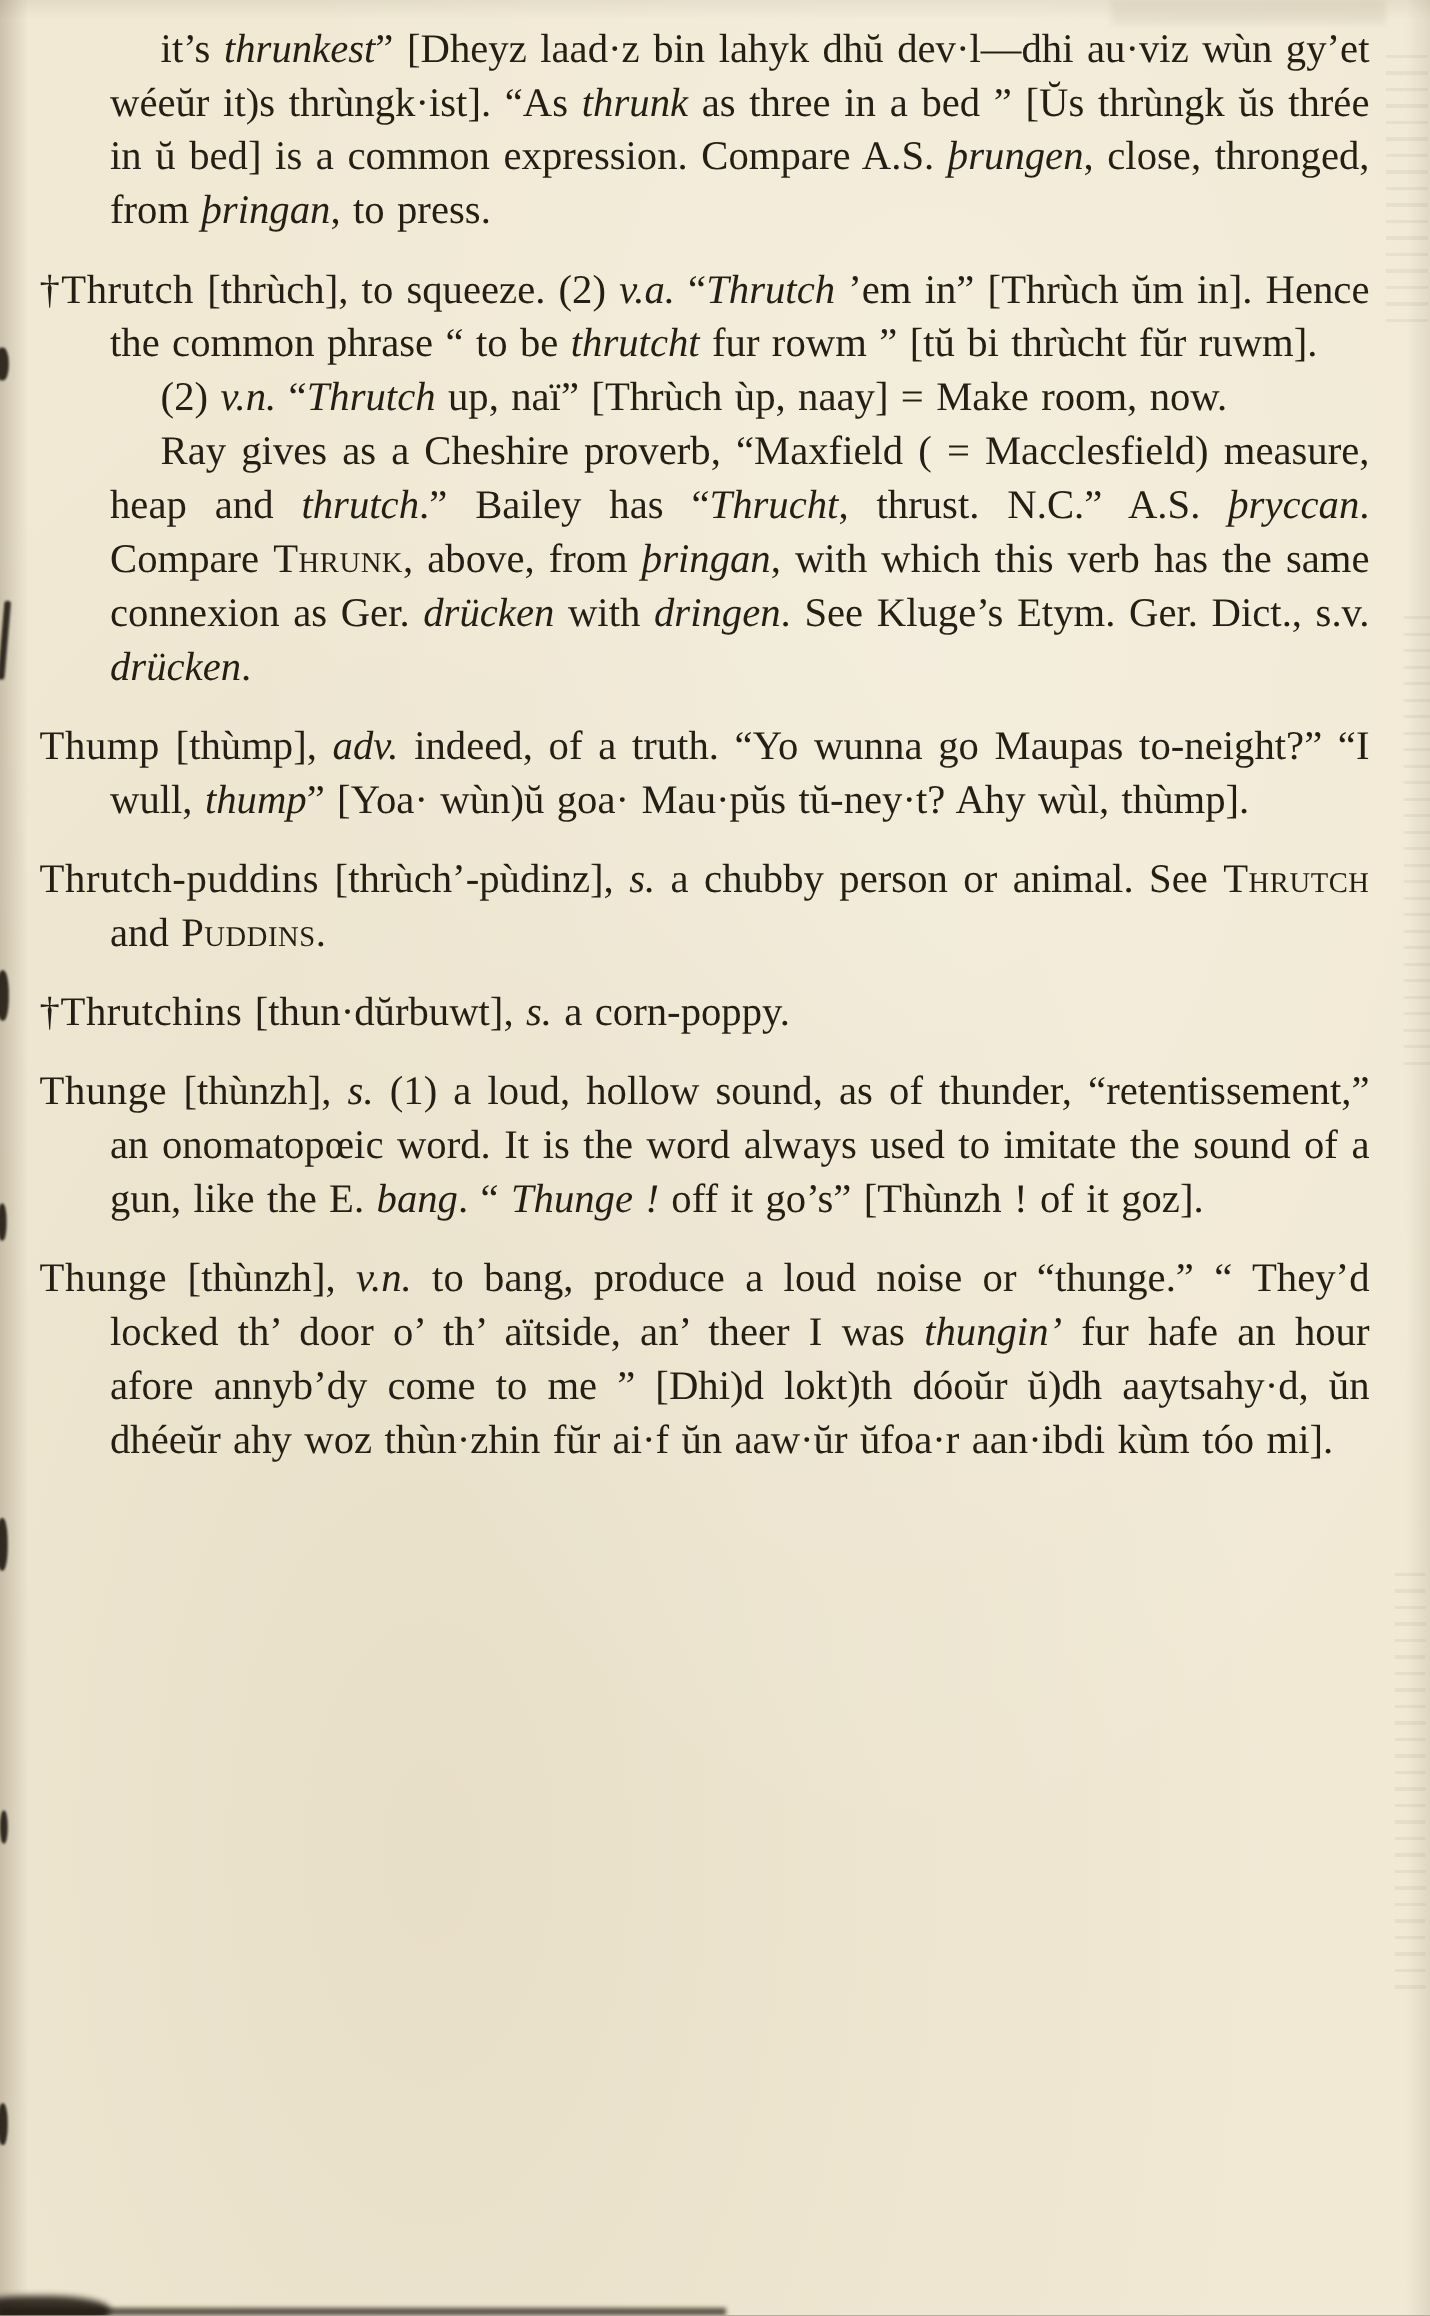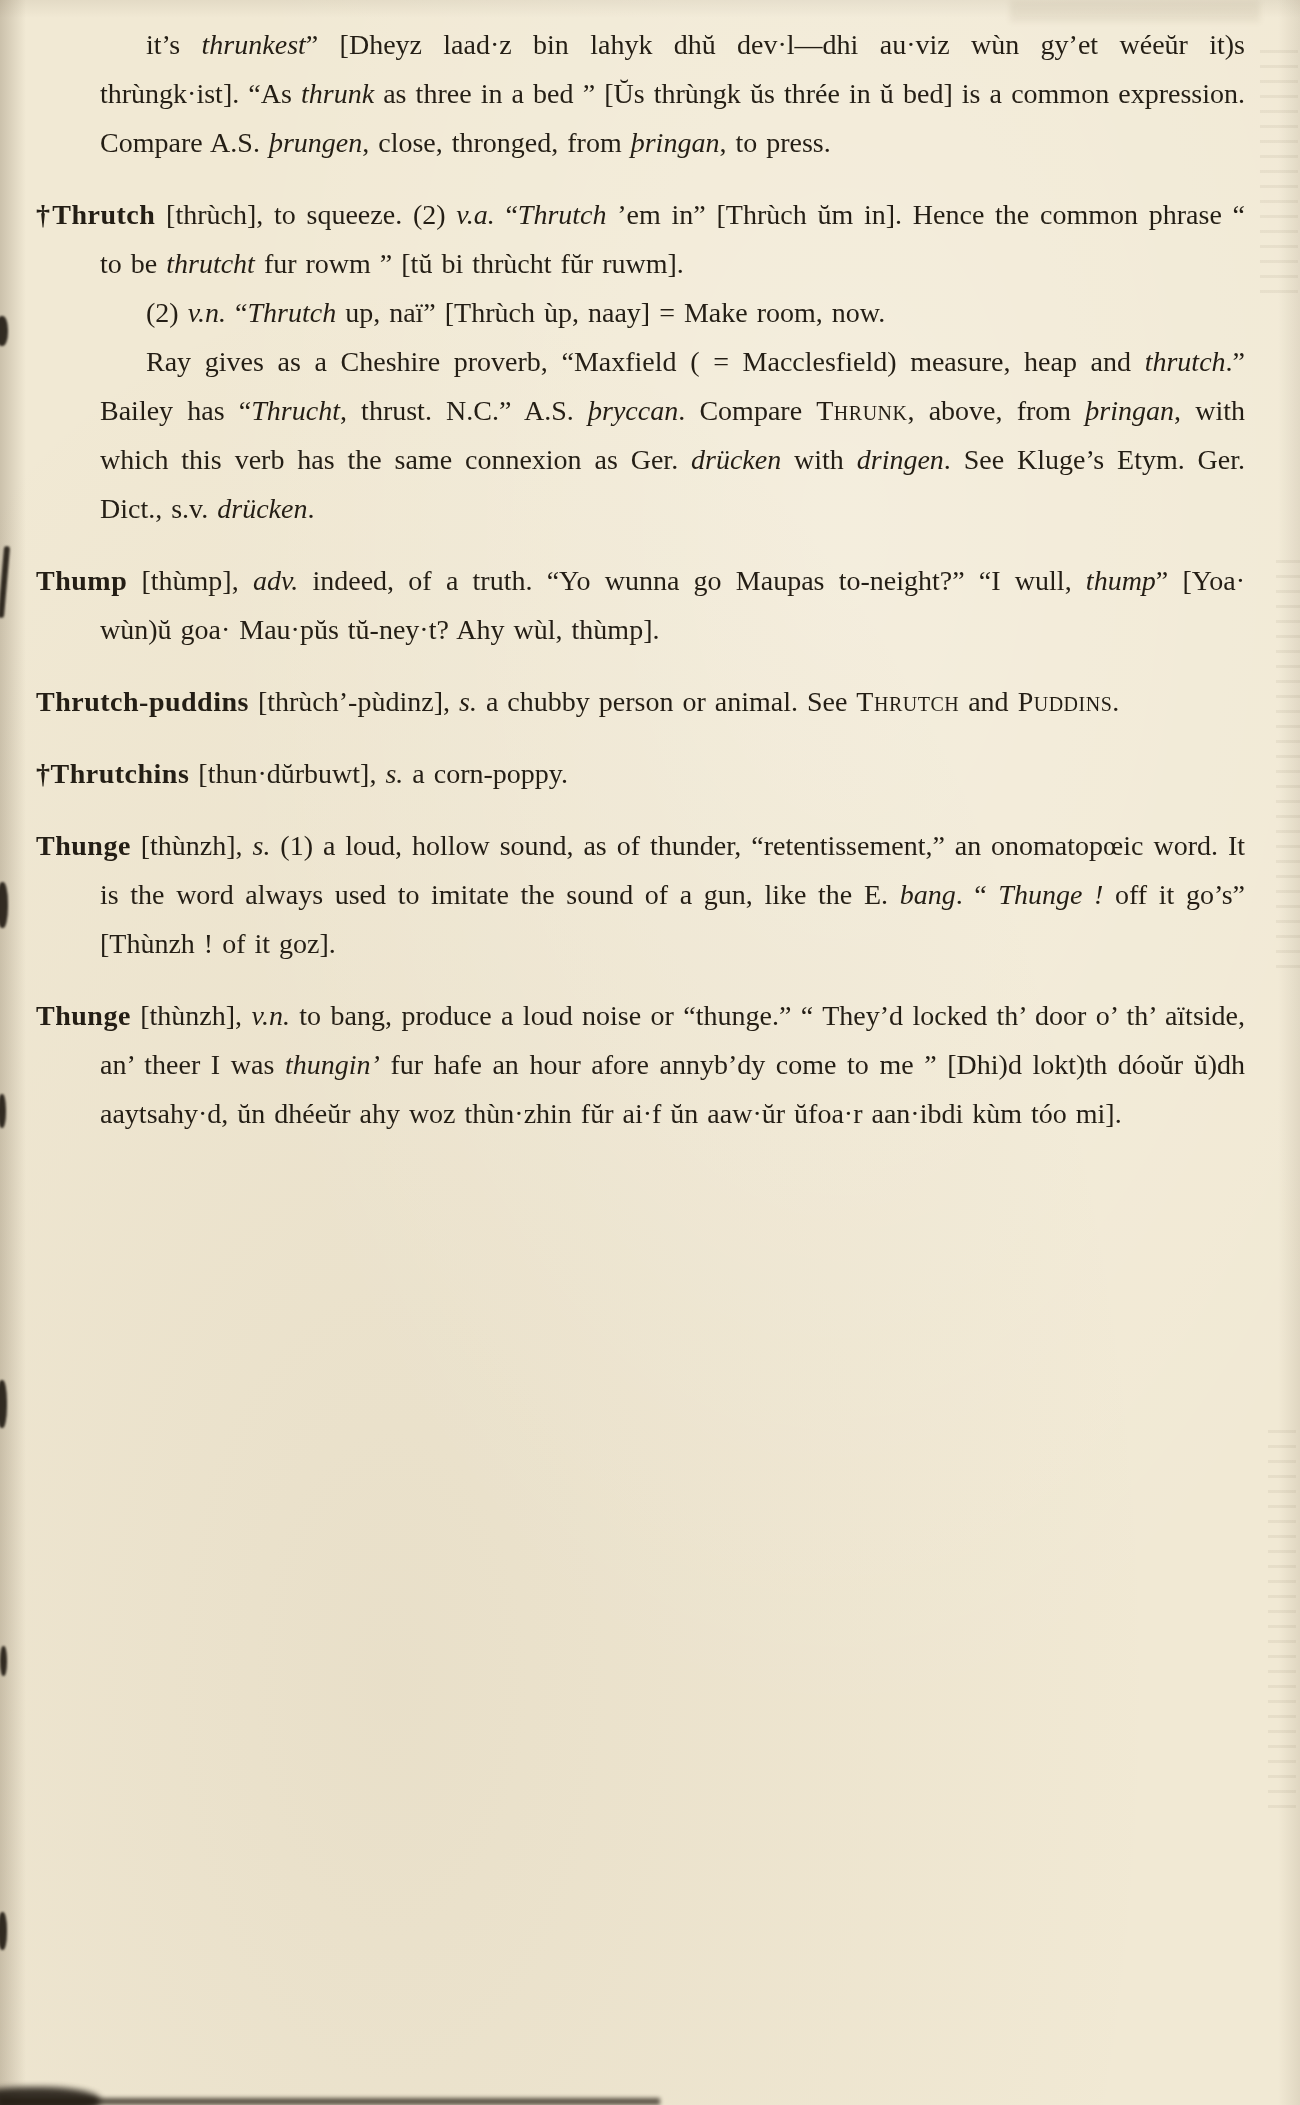--- a/index.html
+++ b/index.html
@@ -35,29 +35,29 @@
     right: 60px;
     font-size: 36px;
     letter-spacing: 1px;
     color: #241e15;
   }
 
   
   .page-body {
     padding: 20px 55px 0 100px;
     text-align: justify;
-    font-size: 28px;
+    font-size: 37px;
     line-height: 49px;
     word-spacing: 2px;
   }
   .para { margin: 0; }
   .para.entry { text-indent: -64px; margin-top: 23px; }
   .para.continuation { text-indent: 46px; margin-top: 0; }
   .para.sub { text-indent: 46px; margin-top: 0; }
-  .hw { font-weight: bold; letter-spacing: 0.5px; }
+  .hw { font-weight: normal; letter-spacing: 0.5px; }
   .it { font-style: italic; }
   .sc { font-variant: small-caps; letter-spacing: 0.5px; }
 
   
   .artifact {
     position: absolute;
     background: #17110a;
     border-radius: 45%;
     filter: blur(1px);
     opacity: 0.85;

